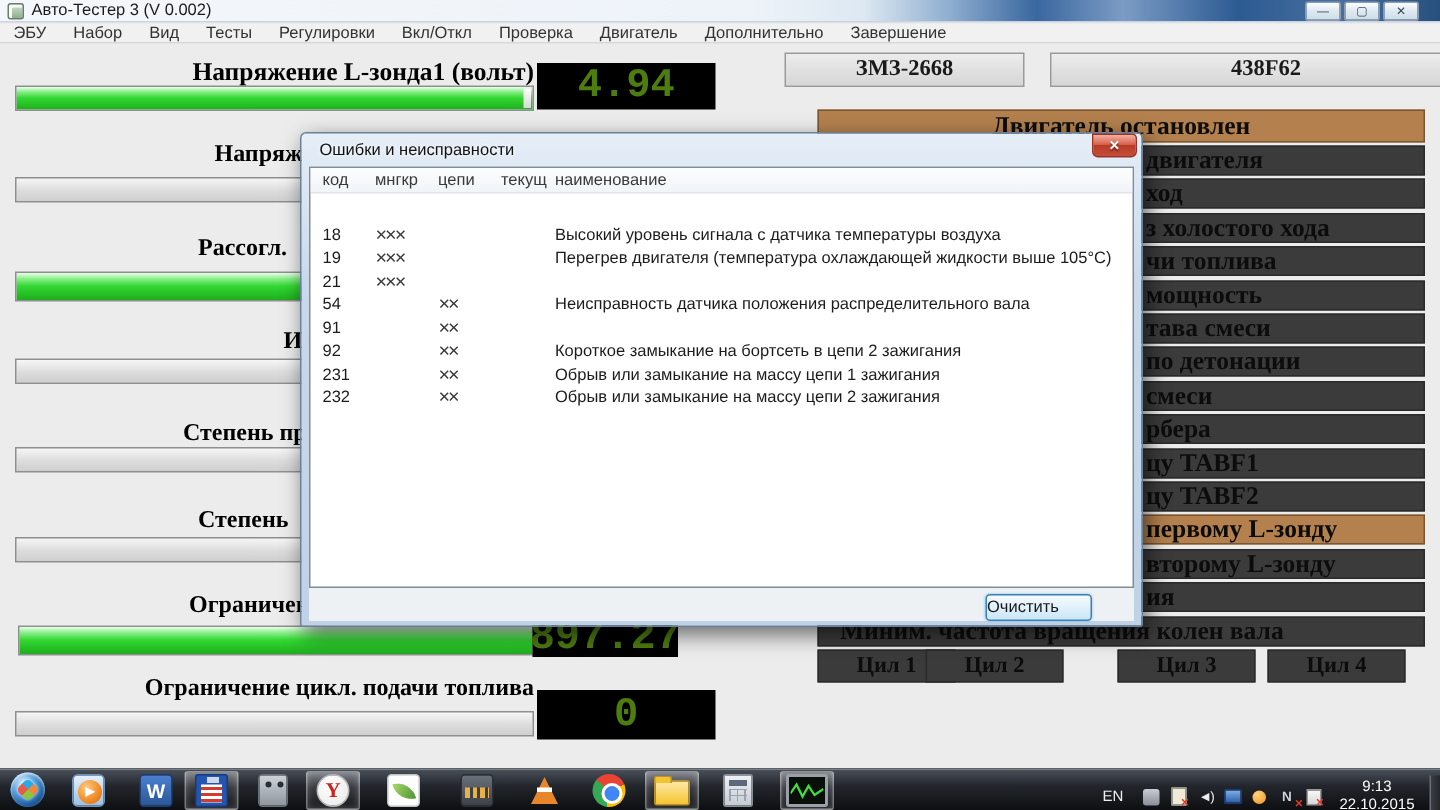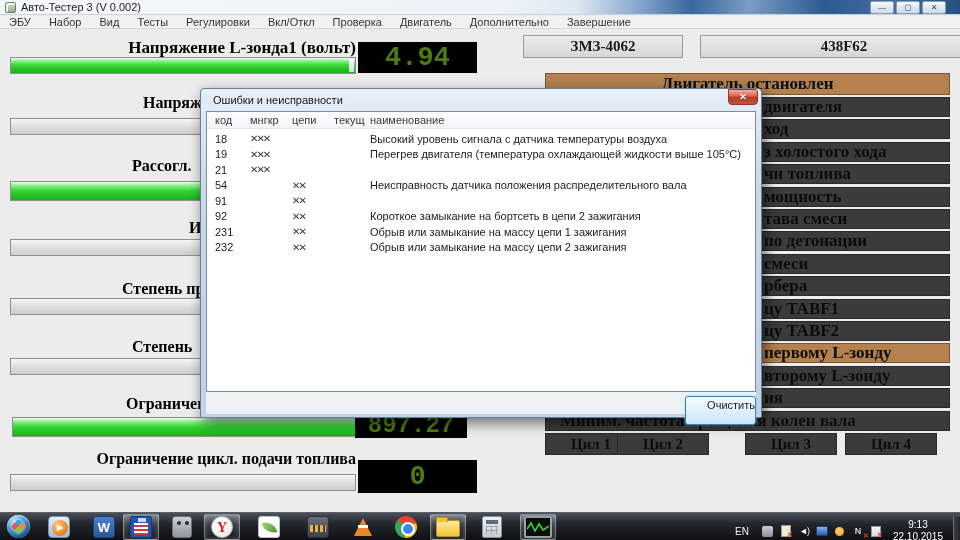--- a/index.html
+++ b/index.html
@@ -47,28 +47,28 @@
     background:linear-gradient(#e6eef7,#c9d9ea 30%,#bfd2e6);border:1px solid #68809a;border-radius:4px 4px 2px 2px;
     box-shadow:3px 5px 14px rgba(0,0,0,.55)}
   .dtitle{position:absolute;left:0;top:0;right:0;height:22px}
   .dtitle span{position:absolute;left:12px;top:5px;font-size:11px;color:#111;text-shadow:0 0 3px #fff}
   .dclose{position:absolute;left:527px;top:0;width:30px;height:16px;border:1px solid #93352a;border-radius:0 3px 4px 4px;
     background:linear-gradient(#f0b0a0,#d8614c 45%,#b83b28 50%,#c44f38);color:#fff;font-size:9px;font-weight:bold;
     text-align:center;line-height:14px;text-shadow:0 1px 1px #7a241a}
   .dlist{position:absolute;left:5px;top:22px;width:550px;height:281px;background:#fff;border:1px solid #808c98;overflow:hidden}
   .dhead{display:grid;grid-template-columns:35px 42px 42px 36px 1fr;height:17px;align-items:center;padding-left:8px;
     background:linear-gradient(#fdfdfe,#f1f4f8);border-bottom:1px solid #dfe4ea;font-size:11px;color:#3a3a3a}
-  .drows{margin-top:2px}
+  .drows{margin-top:20px}
   .drow{display:grid;grid-template-columns:35px 42px 42px 36px 1fr;height:15.5px;align-items:center;padding-left:8px;
     font-size:11px;color:#1c1c1c;white-space:nowrap}
   .xmark{font-size:10px;letter-spacing:-2px;color:#3a3a3a}
   .dfoot{position:absolute;left:5px;top:303px;width:550px;height:22px;background:#eef1f4}
-  .clearbtn{position:absolute;left:484px;top:307px;width:71px;height:29px;border:1px solid #3c7fb1;border-radius:3px;
+  .clearbtn{position:absolute;left:456px;top:307px;width:71px;height:18px;border:1px solid #3c7fb1;border-radius:3px;
     background:linear-gradient(#f4fafe,#e3f2fc 45%,#c9e6f8);box-shadow:0 0 2px #7fc0ea;font-size:11px;color:#1a1a1a;
-    text-align:right;line-height:16px}
+    text-align:left;line-height:16px}
 
   
   .taskbar{position:absolute;left:0;top:512px;width:960px;height:28px;z-index:30;
     background:linear-gradient(#4a505a,#23262c 40%,#0d0f12);border-top:1px solid #5a6066}
   .orb{position:absolute;left:7px;top:2px;width:23px;height:23px;border-radius:50%;
     background:radial-gradient(circle at 35% 28%,#cfe9ff 0%,#5aa2e0 35%,#1e5b9e 70%,#10365f 100%);
     box-shadow:inset 0 1px 2px rgba(255,255,255,.8)}
   .orb::after{content:"";position:absolute;left:6px;top:6px;width:11px;height:11px;border-radius:3px;
     background:conic-gradient(#f0883c 0 25%,#8cc63f 25% 50%,#e8594a 50% 75%,#28abe2 75% 100%);
     transform:rotate(45deg);box-shadow:0 0 2px #fff}
@@ -162,27 +162,27 @@
 <div class="bar gray" style="left:10px;top:239px;width:346px;height:17px"></div>
 
 <div class="glabel" style="left:122px;top:280px;font-size:16px">Степень пр</div>
 <div class="bar gray" style="left:10px;top:298px;width:346px;height:17px"></div>
 
 <div class="glabel" style="left:132px;top:338px;font-size:16px">Степень</div>
 <div class="bar gray" style="left:10px;top:358px;width:346px;height:17px"></div>
 
 <div class="glabel" style="left:126px;top:395px;font-size:16px">Ограничен</div>
 <div class="bar green" style="left:12px;top:417px;width:344px;height:20px"></div>
-<div class="vbox" style="left:355px;top:413px;width:112px;height:25px;font-size:24px">897.27</div>
+<div class="vbox" style="left:355px;top:413px;width:97px;height:25px;font-size:28px">897.27</div>
 
 <div class="glabel" style="left:95px;top:450px;width:261px;text-align:right;font-size:16px">Ограничение цикл. подачи топлива</div>
 <div class="bar gray" style="left:10px;top:474px;width:346px;height:17px"></div>
 <div class="vbox" style="left:358px;top:460px;width:119px;height:33px;font-size:27px">0</div>
 
-<div class="ecu-btn" style="left:523px;width:160px">ЗМЗ-4062</div>
+<div class="ecu-btn" style="left:523px;width:160px">ЗМЗ-2668</div>
 <div class="ecu-btn" style="left:700px;width:288px">438F62</div>
 <div class="status-hdr">Двигатель остановлен</div>
 
 <div class="rrow" style="top:97px">двигателя</div>
 <div class="rrow" style="top:119px">ход</div>
 <div class="rrow" style="top:142px">з холостого хода</div>
 <div class="rrow" style="top:164px">чи топлива</div>
 <div class="rrow" style="top:187px">мощность</div>
 <div class="rrow" style="top:209px">тава смеси</div>
 <div class="rrow" style="top:231px">по детонации</div>

